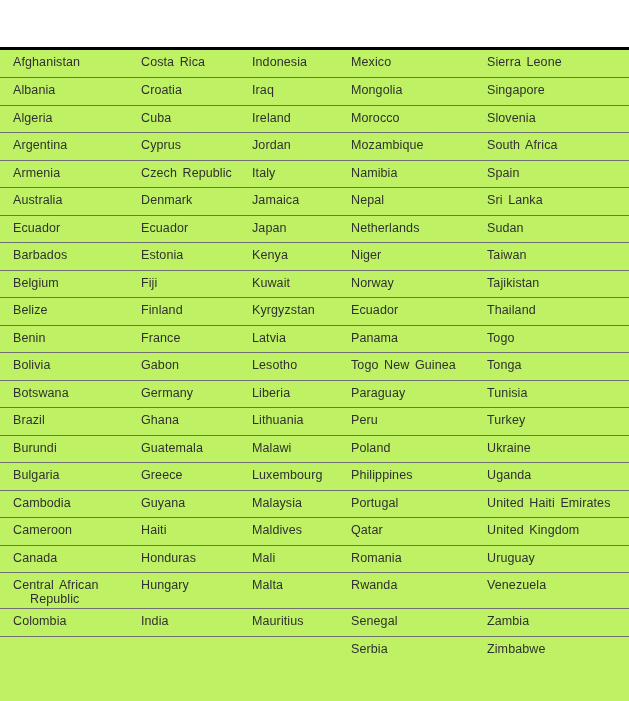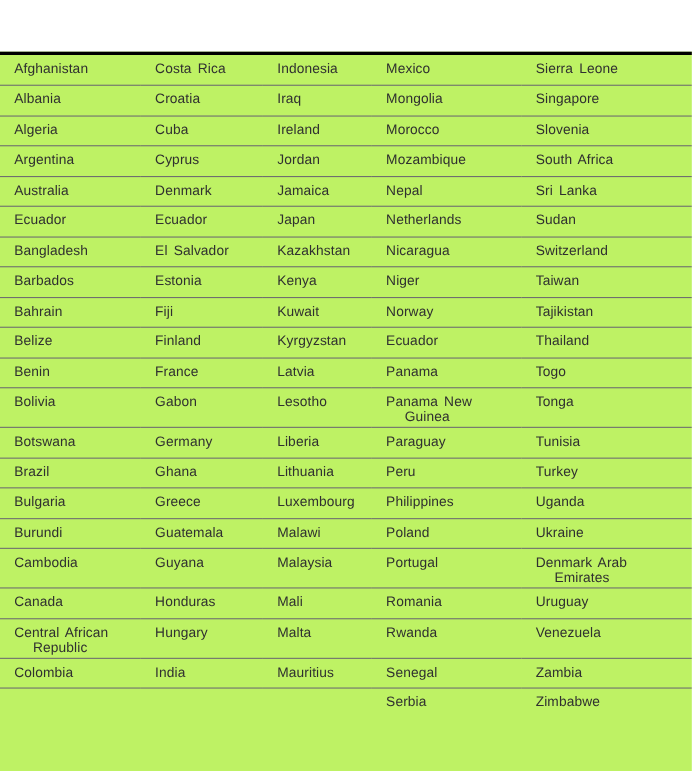--- a/index.html
+++ b/index.html
@@ -87,49 +87,49 @@
           <td><span class="cell-text">Slovenia</span></td>
         </tr>
         <tr>
           <td><span class="cell-text">Argentina</span></td>
           <td><span class="cell-text">Cyprus</span></td>
           <td><span class="cell-text">Jordan</span></td>
           <td><span class="cell-text">Mozambique</span></td>
           <td><span class="cell-text">South Africa</span></td>
         </tr>
         <tr>
+          <td><span class="cell-text">Armenia</span></td>
+          <td><span class="cell-text">Czech Republic</span></td>
+          <td><span class="cell-text">Italy</span></td>
+          <td><span class="cell-text">Namibia</span></td>
+          <td><span class="cell-text">Spain</span></td>
+        </tr>
+        <tr>
           <td><span class="cell-text">Australia</span></td>
           <td><span class="cell-text">Denmark</span></td>
           <td><span class="cell-text">Jamaica</span></td>
           <td><span class="cell-text">Nepal</span></td>
           <td><span class="cell-text">Sri Lanka</span></td>
         </tr>
         <tr>
           <td><span class="cell-text">Ecuador</span></td>
           <td><span class="cell-text">Ecuador</span></td>
           <td><span class="cell-text">Japan</span></td>
           <td><span class="cell-text">Netherlands</span></td>
           <td><span class="cell-text">Sudan</span></td>
         </tr>
         <tr>
-          <td><span class="cell-text">Bangladesh</span></td>
-          <td><span class="cell-text">El Salvador</span></td>
-          <td><span class="cell-text">Kazakhstan</span></td>
-          <td><span class="cell-text">Nicaragua</span></td>
-          <td><span class="cell-text">Switzerland</span></td>
-        </tr>
-        <tr>
           <td><span class="cell-text">Barbados</span></td>
           <td><span class="cell-text">Estonia</span></td>
           <td><span class="cell-text">Kenya</span></td>
           <td><span class="cell-text">Niger</span></td>
           <td><span class="cell-text">Taiwan</span></td>
         </tr>
         <tr>
-          <td><span class="cell-text">Bahrain</span></td>
+          <td><span class="cell-text">Belgium</span></td>
           <td><span class="cell-text">Fiji</span></td>
           <td><span class="cell-text">Kuwait</span></td>
           <td><span class="cell-text">Norway</span></td>
           <td><span class="cell-text">Tajikistan</span></td>
         </tr>
         <tr>
           <td><span class="cell-text">Belize</span></td>
           <td><span class="cell-text">Finland</span></td>
           <td><span class="cell-text">Kyrgyzstan</span></td>
           <td><span class="cell-text">Ecuador</span></td>
@@ -139,57 +139,64 @@
           <td><span class="cell-text">Benin</span></td>
           <td><span class="cell-text">France</span></td>
           <td><span class="cell-text">Latvia</span></td>
           <td><span class="cell-text">Panama</span></td>
           <td><span class="cell-text">Togo</span></td>
         </tr>
         <tr>
           <td><span class="cell-text">Bolivia</span></td>
           <td><span class="cell-text">Gabon</span></td>
           <td><span class="cell-text">Lesotho</span></td>
-          <td><span class="cell-text">Panama New Guinea</span></td>
+          <td><span class="cell-text">Togo New Guinea</span></td>
           <td><span class="cell-text">Tonga</span></td>
         </tr>
         <tr>
           <td><span class="cell-text">Botswana</span></td>
           <td><span class="cell-text">Germany</span></td>
           <td><span class="cell-text">Liberia</span></td>
           <td><span class="cell-text">Paraguay</span></td>
           <td><span class="cell-text">Tunisia</span></td>
         </tr>
         <tr>
           <td><span class="cell-text">Brazil</span></td>
           <td><span class="cell-text">Ghana</span></td>
           <td><span class="cell-text">Lithuania</span></td>
           <td><span class="cell-text">Peru</span></td>
           <td><span class="cell-text">Turkey</span></td>
         </tr>
         <tr>
+          <td><span class="cell-text">Burundi</span></td>
+          <td><span class="cell-text">Guatemala</span></td>
+          <td><span class="cell-text">Malawi</span></td>
+          <td><span class="cell-text">Poland</span></td>
+          <td><span class="cell-text">Ukraine</span></td>
+        </tr>
+        <tr>
           <td><span class="cell-text">Bulgaria</span></td>
           <td><span class="cell-text">Greece</span></td>
           <td><span class="cell-text">Luxembourg</span></td>
           <td><span class="cell-text">Philippines</span></td>
           <td><span class="cell-text">Uganda</span></td>
         </tr>
         <tr>
-          <td><span class="cell-text">Burundi</span></td>
-          <td><span class="cell-text">Guatemala</span></td>
-          <td><span class="cell-text">Malawi</span></td>
-          <td><span class="cell-text">Poland</span></td>
-          <td><span class="cell-text">Ukraine</span></td>
-        </tr>
-        <tr>
           <td><span class="cell-text">Cambodia</span></td>
           <td><span class="cell-text">Guyana</span></td>
           <td><span class="cell-text">Malaysia</span></td>
           <td><span class="cell-text">Portugal</span></td>
-          <td><span class="cell-text">Denmark Arab Emirates</span></td>
+          <td><span class="cell-text">United Haiti Emirates</span></td>
+        </tr>
+        <tr>
+          <td><span class="cell-text">Cameroon</span></td>
+          <td><span class="cell-text">Haiti</span></td>
+          <td><span class="cell-text">Maldives</span></td>
+          <td><span class="cell-text">Qatar</span></td>
+          <td><span class="cell-text">United Kingdom</span></td>
         </tr>
         <tr>
           <td><span class="cell-text">Canada</span></td>
           <td><span class="cell-text">Honduras</span></td>
           <td><span class="cell-text">Mali</span></td>
           <td><span class="cell-text">Romania</span></td>
           <td><span class="cell-text">Uruguay</span></td>
         </tr>
         <tr>
           <td><span class="cell-text">Central African Republic</span></td>

